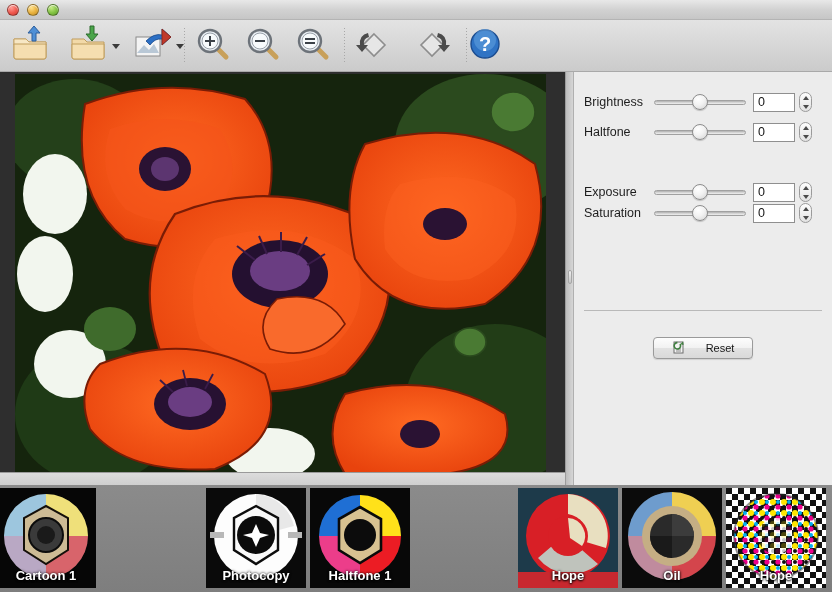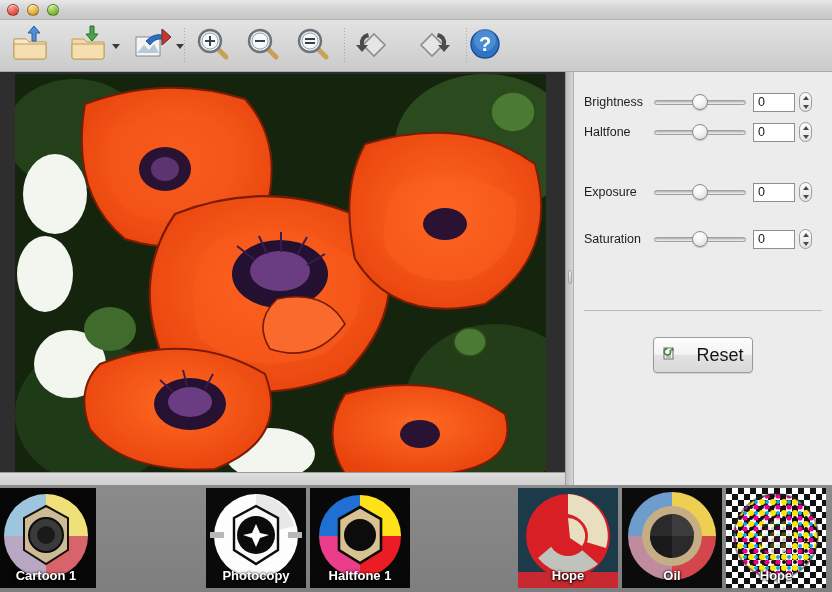--- a/index.html
+++ b/index.html
@@ -163,26 +163,26 @@
     position: absolute; left: 10px; top: 238px;
     width: 238px; height: 1px;
     background: #b9b9b9;
   }
   .reset-wrap {
     position: absolute; left: 0; top: 265px; width: 258px;
     display: flex; justify-content: center;
   }
   .reset-btn {
     display: flex; align-items: center; justify-content: center; gap: 19px;
-    width: 100px; height: 36px;
+    width: 100px; height: 22px;
     border-radius: 4px;
     background: linear-gradient(to bottom, #fdfdfd 0%, #f2f2f2 48%, #e2e2e2 52%, #d9d9d9 100%);
     border: 1px solid #9a9a9a;
     box-shadow: 0 1px 1px rgba(0,0,0,.12);
-    font-size: 18px; color: #151515;
+    font-size: 11px; color: #151515;
     cursor: pointer;
   }
 
   
   .filmstrip {
     position: absolute; left: 0; top: 485px;
     width: 832px; height: 107px;
     background: linear-gradient(to bottom, #8b8b8b, #7e7e7e);
     overflow: hidden;
   }
@@ -437,21 +437,21 @@
         <span class="track"></span>
         <span class="thumb" style="left:50%"></span>
       </span>
       <input class="field" type="text" value="0" style="">
       <span class="stepper">
           <i class="up"></i>
           <i class="down"></i>
         </span>
     </div>
 
-    <div class="row" style="top:156px">
+    <div class="row" style="top:130px">
       <span class="lbl">Saturation</span>
       <span class="slider">
         <span class="track"></span>
         <span class="thumb" style="left:50%"></span>
       </span>
       <input class="field" type="text" value="0" style="">
       <span class="stepper">
           <i class="up"></i>
           <i class="down"></i>
         </span>

